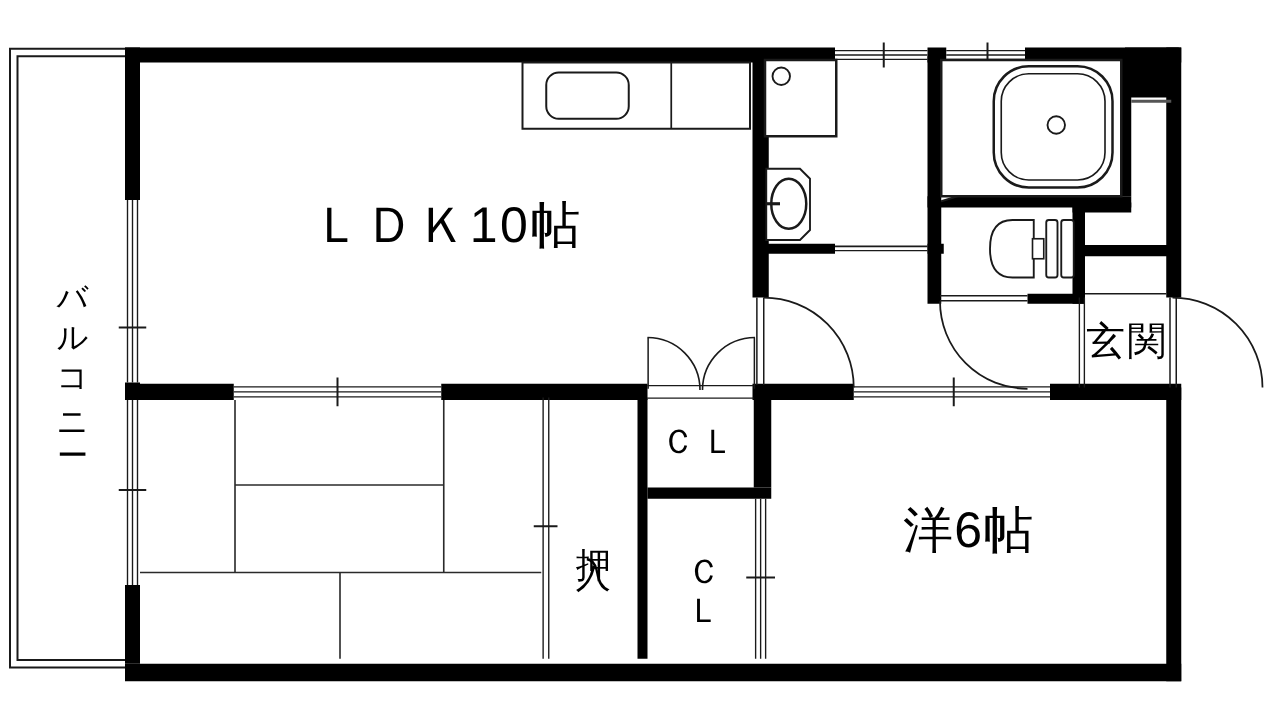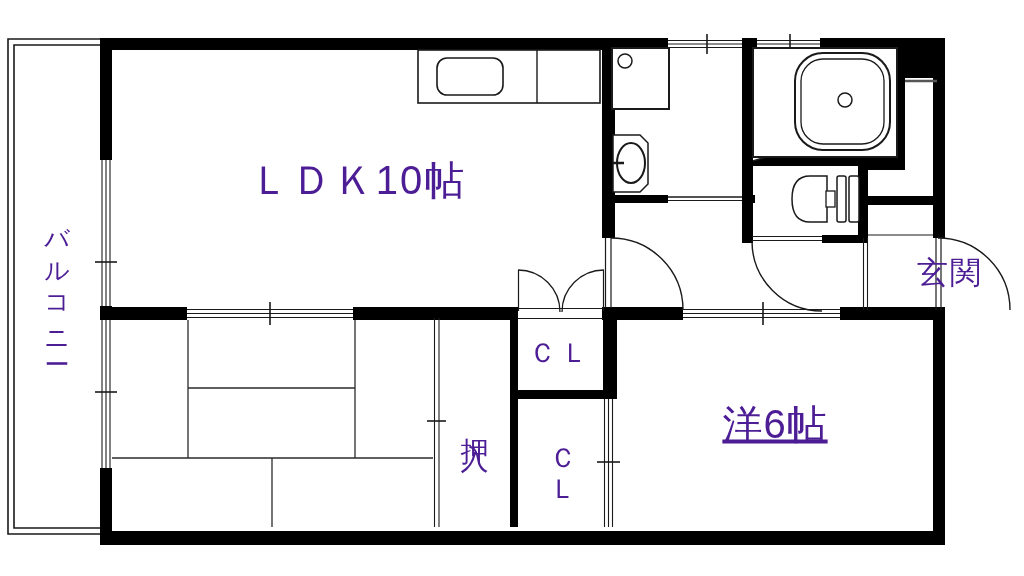--- a/index.html
+++ b/index.html
@@ -1,25 +1,25 @@
 <!DOCTYPE html>
 <html><head>
 <meta charset="utf-8">
 <style>
   html,body{margin:0;padding:0;background:#fff;}
   #stage{position:relative;width:1024px;height:576px;background:#fff;overflow:hidden;
          font-family:"Liberation Sans","DejaVu Sans",sans-serif;}
   #plan-svg{position:absolute;left:0;top:0;}
-  .room-label{position:absolute;transform:translate(-50%,-50%);color:#4c1d95;
+  .room-label{position:absolute;transform:translate(-50%,-50%);color:#000000;
               white-space:nowrap;font-family:"Liberation Sans","DejaVu Sans",sans-serif;}
   .vtext{writing-mode:vertical-rl;text-orientation:mixed;}
   .lbl-ldk{font-size:40px;letter-spacing:2px;}
   .lbl-washitsu{font-size:40px;letter-spacing:1px;}
   .lbl-yoshitsu{font-size:40px;letter-spacing:1px;}
-  .lbl-genkan{font-size:31px;letter-spacing:2px;margin-left:48px;}
+  .lbl-genkan{font-size:31px;letter-spacing:2px;}
   .lbl-balcony{font-size:25px;letter-spacing:7px;}
   .lbl-oshiire{font-size:28px;letter-spacing:6px;}
   .lbl-cl{font-size:27px;letter-spacing:5px;}
   .lbl-cl-v{font-size:27px;letter-spacing:4px;}
 </style>
 </head>
 <body>
 
 <div id="stage">
 
@@ -224,17 +224,17 @@
 
 <div class="room-label lbl-ldk" style="left:358px;top:180px;">ＬＤＫ10帖</div>
 
 
 <div class="room-label lbl-oshiire vtext" style="left:474px;top:422px;">押入</div>
 
 <div class="room-label lbl-cl" style="left:561px;top:353px;">ＣＬ</div>
 
 <div class="room-label lbl-cl-v vtext" style="left:563px;top:460px;">ＣＬ</div>
 
-<div class="room-label lbl-yoshitsu" style="left:775px;top:424px;text-decoration:underline;">洋6帖</div>
+<div class="room-label lbl-yoshitsu" style="left:775px;top:424px;">洋6帖</div>
 
 <div class="room-label lbl-genkan" style="left:902px;top:273px;">玄関</div>
 
 </div>
 
 </body></html>

